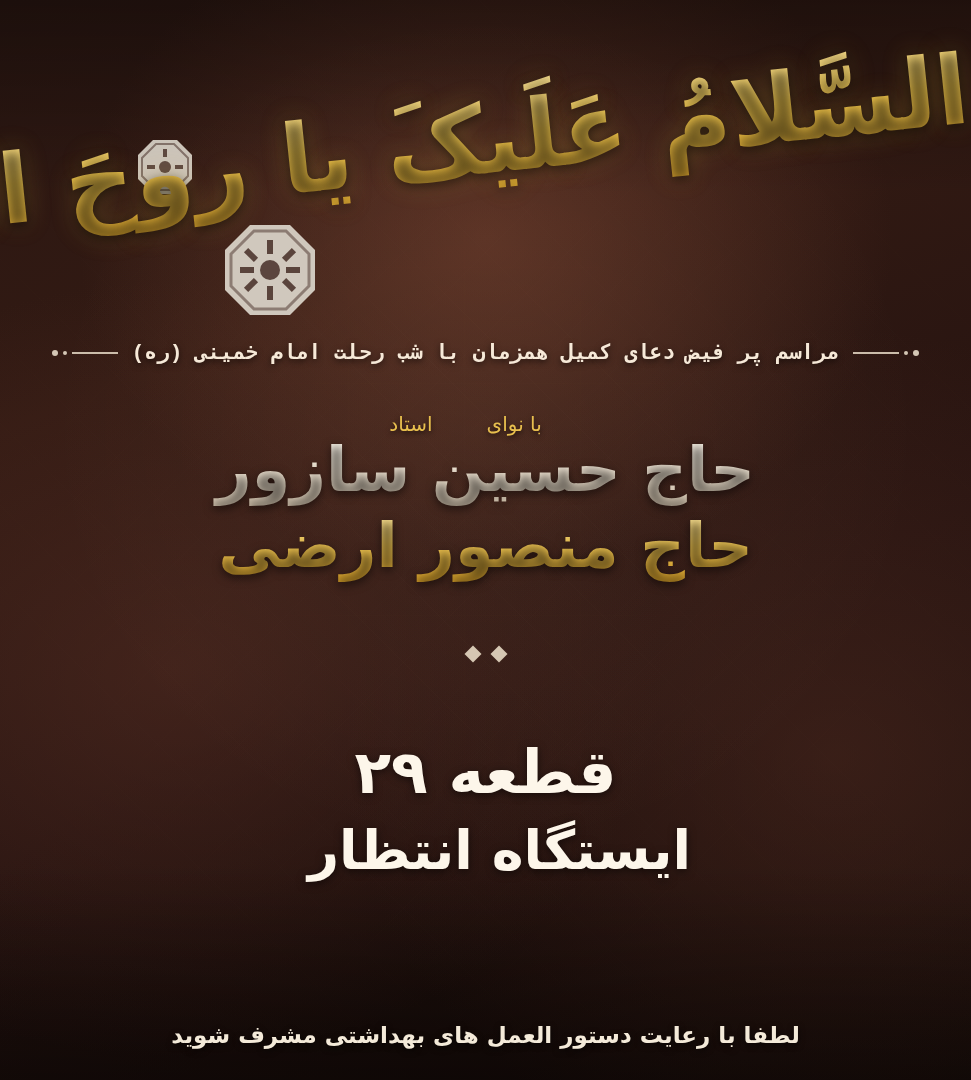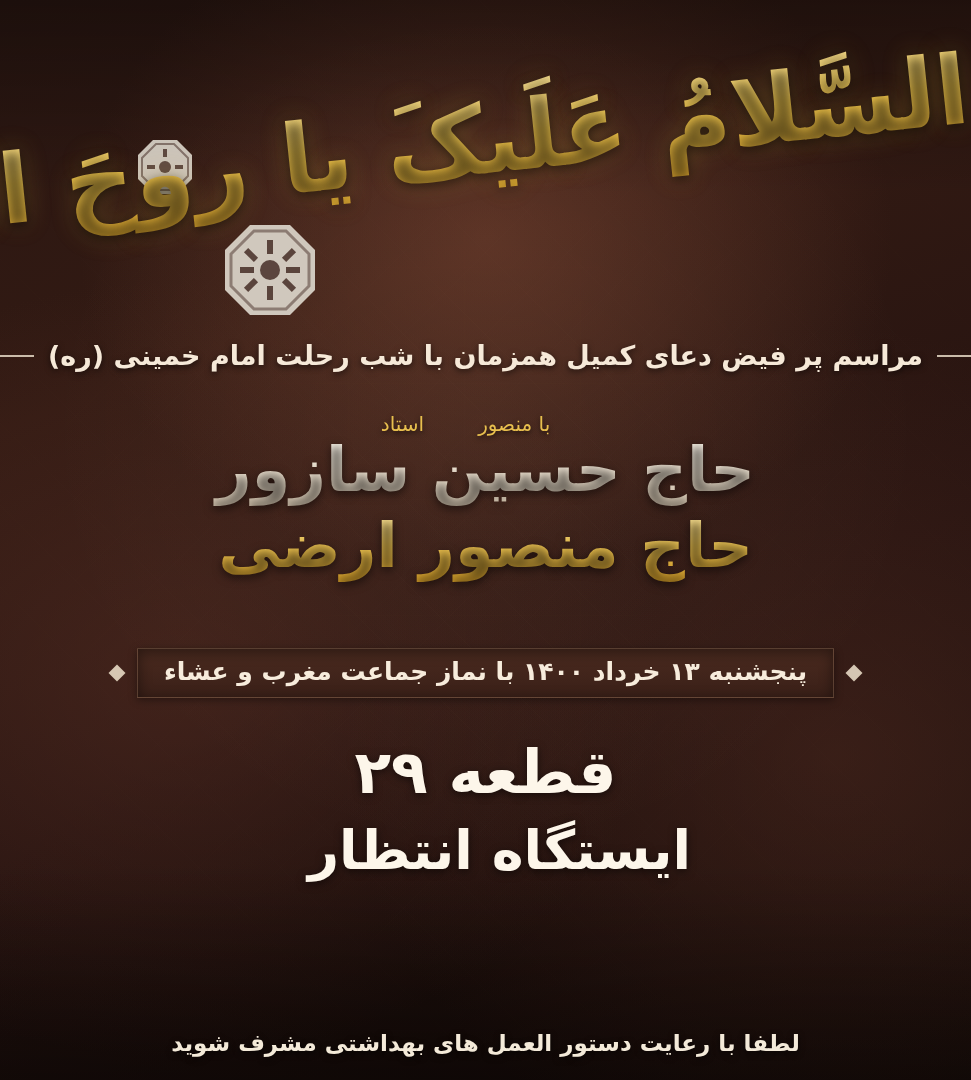--- a/index.html
+++ b/index.html
@@ -100,26 +100,27 @@
     top: 340px;
     left: 0;
     right: 0;
     display: flex;
     align-items: center;
     justify-content: center;
     gap: 14px;
     direction: rtl;
   }
   .subtitle {
-    font-size: 27px;
+    font-size: 21px;
     color: #f6e9d8;
     font-weight: bold;
     letter-spacing: 0px;
     white-space: nowrap;
     text-shadow: 0 2px 6px rgba(0,0,0,0.6);
+    font-family: Liberation Mono, monospace;
   }
   .dot-rule {
     display: flex;
     align-items: center;
     gap: 5px;
   }
   .dot-rule .bar {
     width: 46px;
     height: 2px;
     background: #e6d9c6;
@@ -244,21 +245,21 @@
     white-space: nowrap;
     text-shadow: 0 2px 8px rgba(0,0,0,0.55);
     line-height: 1.4;
     letter-spacing: -1px;
     margin-left: 28px;
   }
 
   
   .footer-note {
     position: absolute;
-    bottom: 24px;
+    bottom: 32px;
     left: 0;
     right: 0;
     font-size: 23px;
     font-weight: bold;
     color: #f4ead9;
     direction: rtl;
     white-space: nowrap;
     text-shadow: 0 2px 6px rgba(0,0,0,0.6);
   }
 </style>
@@ -314,30 +315,29 @@
       <span class="subtitle">مراسم پر فیض دعای کمیل همزمان با شب رحلت امام خمینی (ره)</span>
       <span class="dot-rule">
         <span class="bar"></span>
           <span class="dot sm"></span>
           <span class="dot"></span>
       </span>
     </div>
 
     <div class="performers">
       <div class="perf-kickers">
-        <span class="perf-kicker">با منصور</span>
+        <span class="perf-kicker">با نوای</span>
         <span class="perf-kicker">استاد</span>
       </div>
       <div class="perf-name cream">حاج حسین سازور</div>
       <div class="perf-name gold">حاج منصور ارضی</div>
     </div>
 
     <div class="date-row">
       <span class="diamond"></span>
-      <span class="date-bar">پنجشنبه ۱۳ خرداد ۱۴۰۰ با نماز جماعت مغرب و عشاء</span>
       <span class="diamond"></span>
     </div>
 
     <div class="location">
       <div class="loc-line-2">قطعه ۲۹</div>
       <div class="loc-line-3">ایستگاه انتظار</div>
     </div>
 
     <div class="footer-note">لطفا با رعایت دستور العمل های بهداشتی مشرف شوید</div>
 

